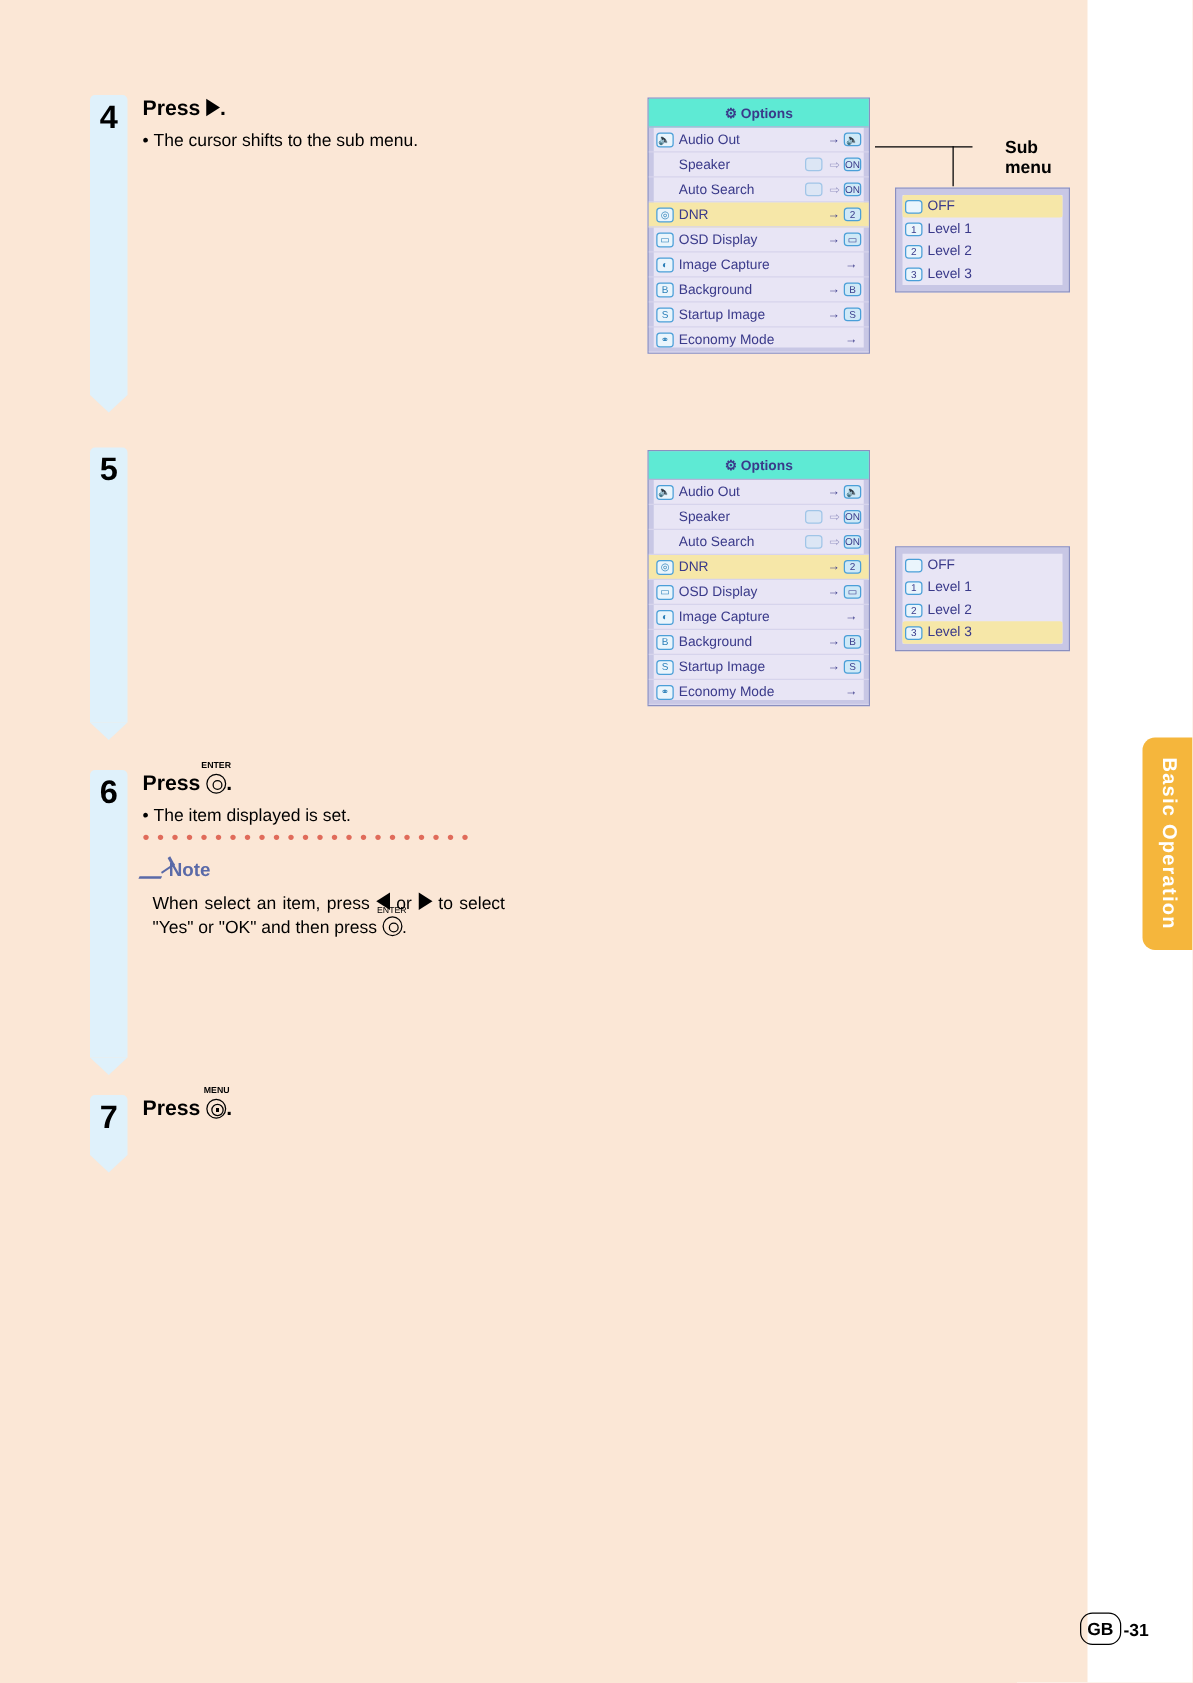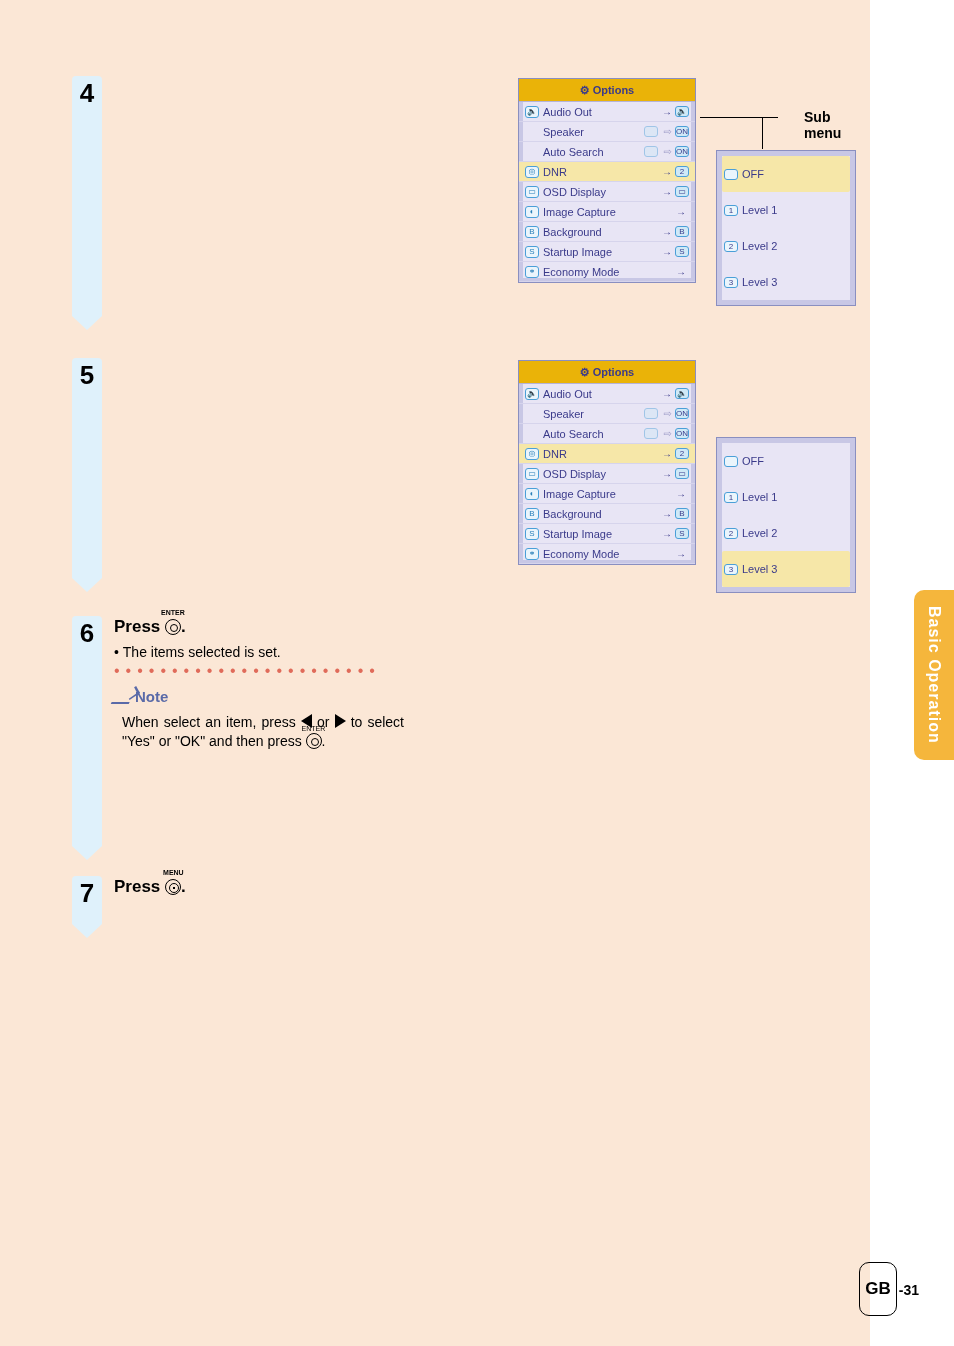--- a/index.html
+++ b/index.html
@@ -42,22 +42,22 @@
     position: absolute;
     right: 35px;
     bottom: 30px;
     font-size: 14px;
     font-weight: bold;
   }
   .gb-badge {
     display: inline-block;
     border: 1.5px solid #000;
     border-radius: 10px;
-    padding: 16px 5px;
-    font-size: 17px;
+    padding: 4px 5px;
+    font-size: 14px;
     margin-right: 2px;
     vertical-align: 1px;
   }
 
   .step {
     position: absolute;
     left: 72px;
     display: flex;
   }
   .step-bar {
@@ -125,21 +125,21 @@
     border: 1px solid #8a8fc0;
     box-shadow: inset 0 0 0 4px #c8c7e5;
     font-size: 11px;
     color: #3a3a8a;
   }
   .osd-title {
     text-align: center;
     padding: 5px 0 4px;
     font-weight: bold;
     border-bottom: 1px solid #b5b3d8;
-    background: #eab308;
+    background: #5eead4;
   }
   .osd-row {
     display: flex;
     align-items: center;
     padding: 2px 6px;
     border-bottom: 1px solid #d6d4ec;
     height: 20px;
   }
   .osd-row.hl { background: #f6e7a8; }
   .osd-ico {
@@ -164,21 +164,21 @@
   .sub {
     position: absolute;
     width: 140px;
     background: #e8e5f5;
     border: 1px solid #8a8fc0;
     box-shadow: inset 0 0 0 5px #c8c7e5;
     font-size: 11px;
     color: #3a3a8a;
     padding: 5px;
   }
-  .sub-row { display:flex;align-items:center;padding:1px 2px;height:36px;border-radius:2px;}
+  .sub-row { display:flex;align-items:center;padding:1px 2px;height:18px;border-radius:2px;}
   .sub-row.hl { background:#f6e7a8;}
   .sub-ico{width:14px;height:11px;border:1px solid #4a9fd8;border-radius:3px;background:#eaf5fc;margin-right:4px;font-size:8px;display:inline-flex;align-items:center;justify-content:center;}
 
   .callout {
     position:absolute;
     font-weight:bold;
     font-size:14px;
   }
   .call-line{position:absolute;background:#000;height:1px;}
   .call-line-v{position:absolute;background:#000;width:1px;}
@@ -193,20 +193,24 @@
 </head>
 <body>
 
 <div class="page">
 
   <div class="step" style="top:76px;">
     <div class="step-bar" style="height:240px;">
       <span class="step-num">4</span>
     </div>
     <div class="step-body">
+      <div class="step-title">
+        <span>Press </span><span class="tri-r"></span><span>.</span>
+      </div>
+      <div class="step-sub bullet">The cursor shifts to the sub menu.</div>
     </div>
   </div>
 
   <div class="osd" id="osd4" style="left:518px;top:78px;">
     <div class="osd-title">⚙ <span>Options</span></div>
   <div class="osd-row">
         <span class="osd-ico">🔈</span>
         <span class="osd-label">Audio Out</span>
         <span class="osd-arr">→</span>
         <span class="osd-val">🔈</span>
@@ -365,21 +369,21 @@
     </div>
 
   <div class="step" style="top:616px;">
     <div class="step-bar" style="height:230px;">
       <span class="step-num">6</span>
     </div>
     <div class="step-body">
       <div class="step-title">
         <span>Press </span><span style="position:relative;"><span class="btn-label" style="position:absolute;left:-4px;top:-9px;">ENTER</span><span class="circ-btn"></span></span><span>.</span>
       </div>
-      <div class="step-sub bullet">The items selected is set.</div>
+      <div class="step-sub bullet">The item displayed is set.</div>
       <div class="dots">•••••••••••••••••••••••</div>
       <div class="note-head"><span class="note-ico"></span><span>Note</span></div>
       <div class="note-body">
         <div style="padding-left:8px;">
           <span>When select an item, press </span><span class="tri-l"></span><span> or </span><span class="tri-r"></span><span> to select "Yes" or "OK" and then press </span><span style="position:relative;"><span class="btn-label" style="position:absolute;left:-4px;top:-9px;">ENTER</span><span class="circ-btn"></span></span><span>.</span>
         </div>
       </div>
     </div>
   </div>
 

